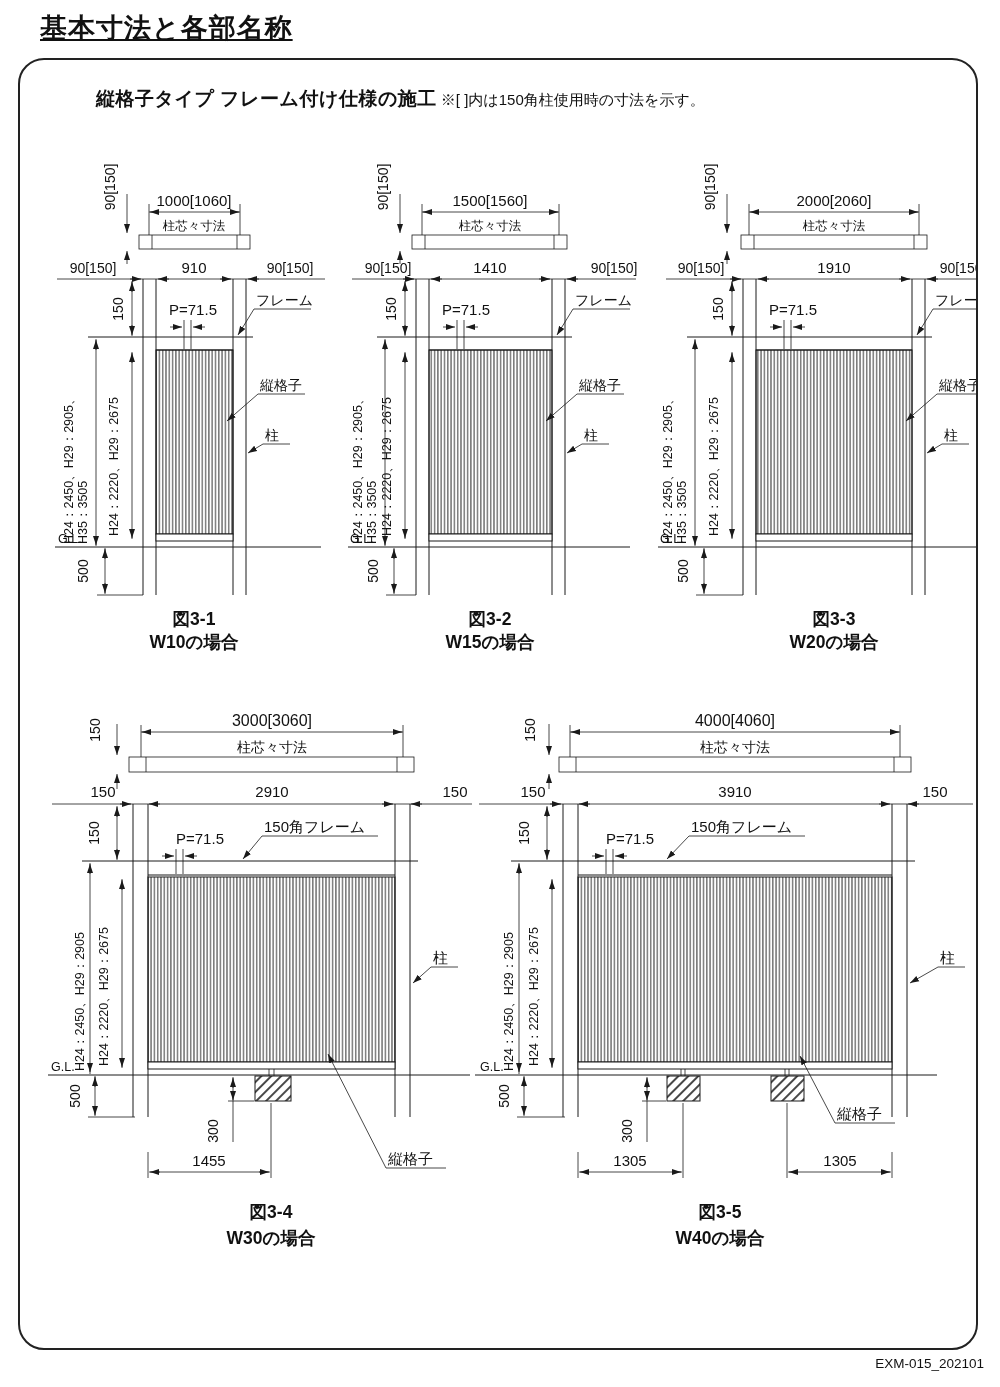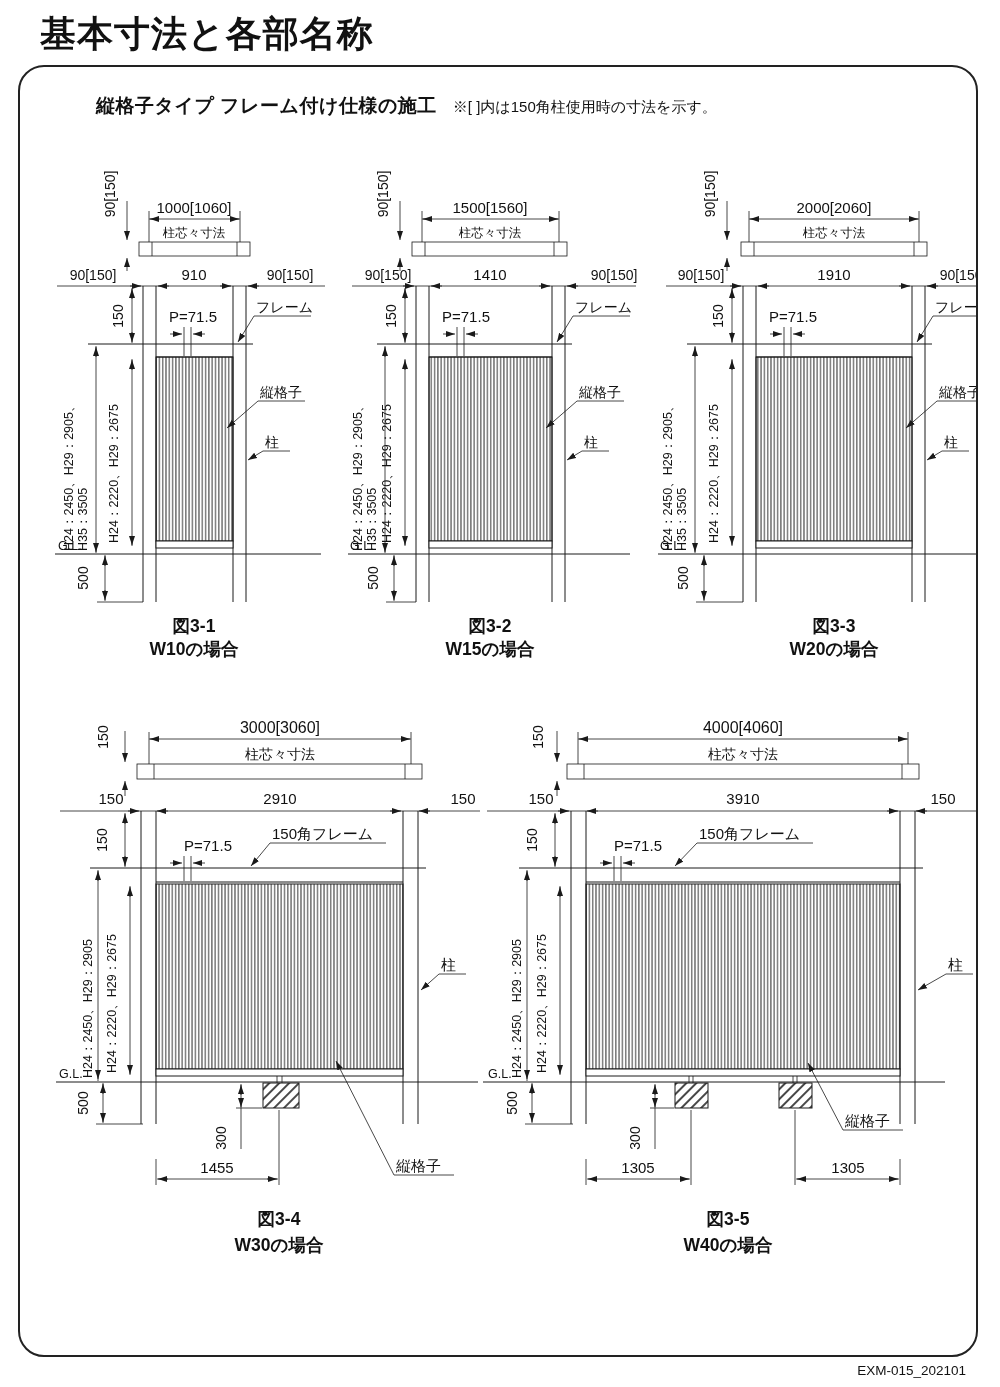--- a/index.html
+++ b/index.html
@@ -1,24 +1,24 @@
 <!DOCTYPE html>
 <html><head>
 <meta charset="utf-8">
 <style>
   html,body{margin:0;padding:0;background:#fff;color:#111;font-family:"Liberation Sans",sans-serif;}
   body{width:1000px;height:1387px;position:relative;}
-  .title{font-size:36px;font-weight:bold;margin:10px 0 6px 40px;letter-spacing:1px;}
+  .title{font-size:27px;font-weight:bold;margin:10px 0 12px 40px;letter-spacing:1px;text-decoration:underline;}
   .main-box{position:relative;margin:0 18px;width:960px;height:1292px;border:2.5px solid #222;border-radius:26px;box-sizing:border-box;overflow:hidden;}
-  .box-header{display:flex;align-items:baseline;gap:16px;padding:26px 0 0 76px;}
+  .box-header{display:flex;align-items:baseline;gap:4px;padding:26px 0 0 76px;}
   .box-heading{font-size:19px;font-weight:bold;letter-spacing:.5px;}
   .box-note{font-size:15px;font-weight:normal;}
   .row-top{display:flex;align-items:flex-start;padding-left:33px;margin-top:30px;}
-  .row-bottom{display:flex;align-items:flex-start;padding-left:36px;margin-top:22px;}
-  .doc-code{text-align:right;padding-right:34px;font-size:13.5px;margin-top:6px;}
+  .row-bottom{display:flex;align-items:flex-start;padding-left:28px;margin-top:22px;}
+  .doc-code{text-align:right;padding-right:16px;font-size:13.5px;margin-top:6px;}
   svg.fig{overflow:visible;display:block;}
   .s{stroke:#1a1a1a;stroke-width:1;fill:none;}
   .thin{stroke-width:.8;}
   .lat{fill:url(#lat);stroke:#1a1a1a;stroke-width:1;}
   .rail{fill:#fff;stroke:#1a1a1a;stroke-width:1;}
   .hatch{fill:url(#hat);stroke:#1a1a1a;stroke-width:1;}
   text{fill:#111;font-family:"Liberation Sans",sans-serif;}
   .t13{font-size:12.5px;}
   .t14{font-size:14px;}
   .t15{font-size:15px;}

